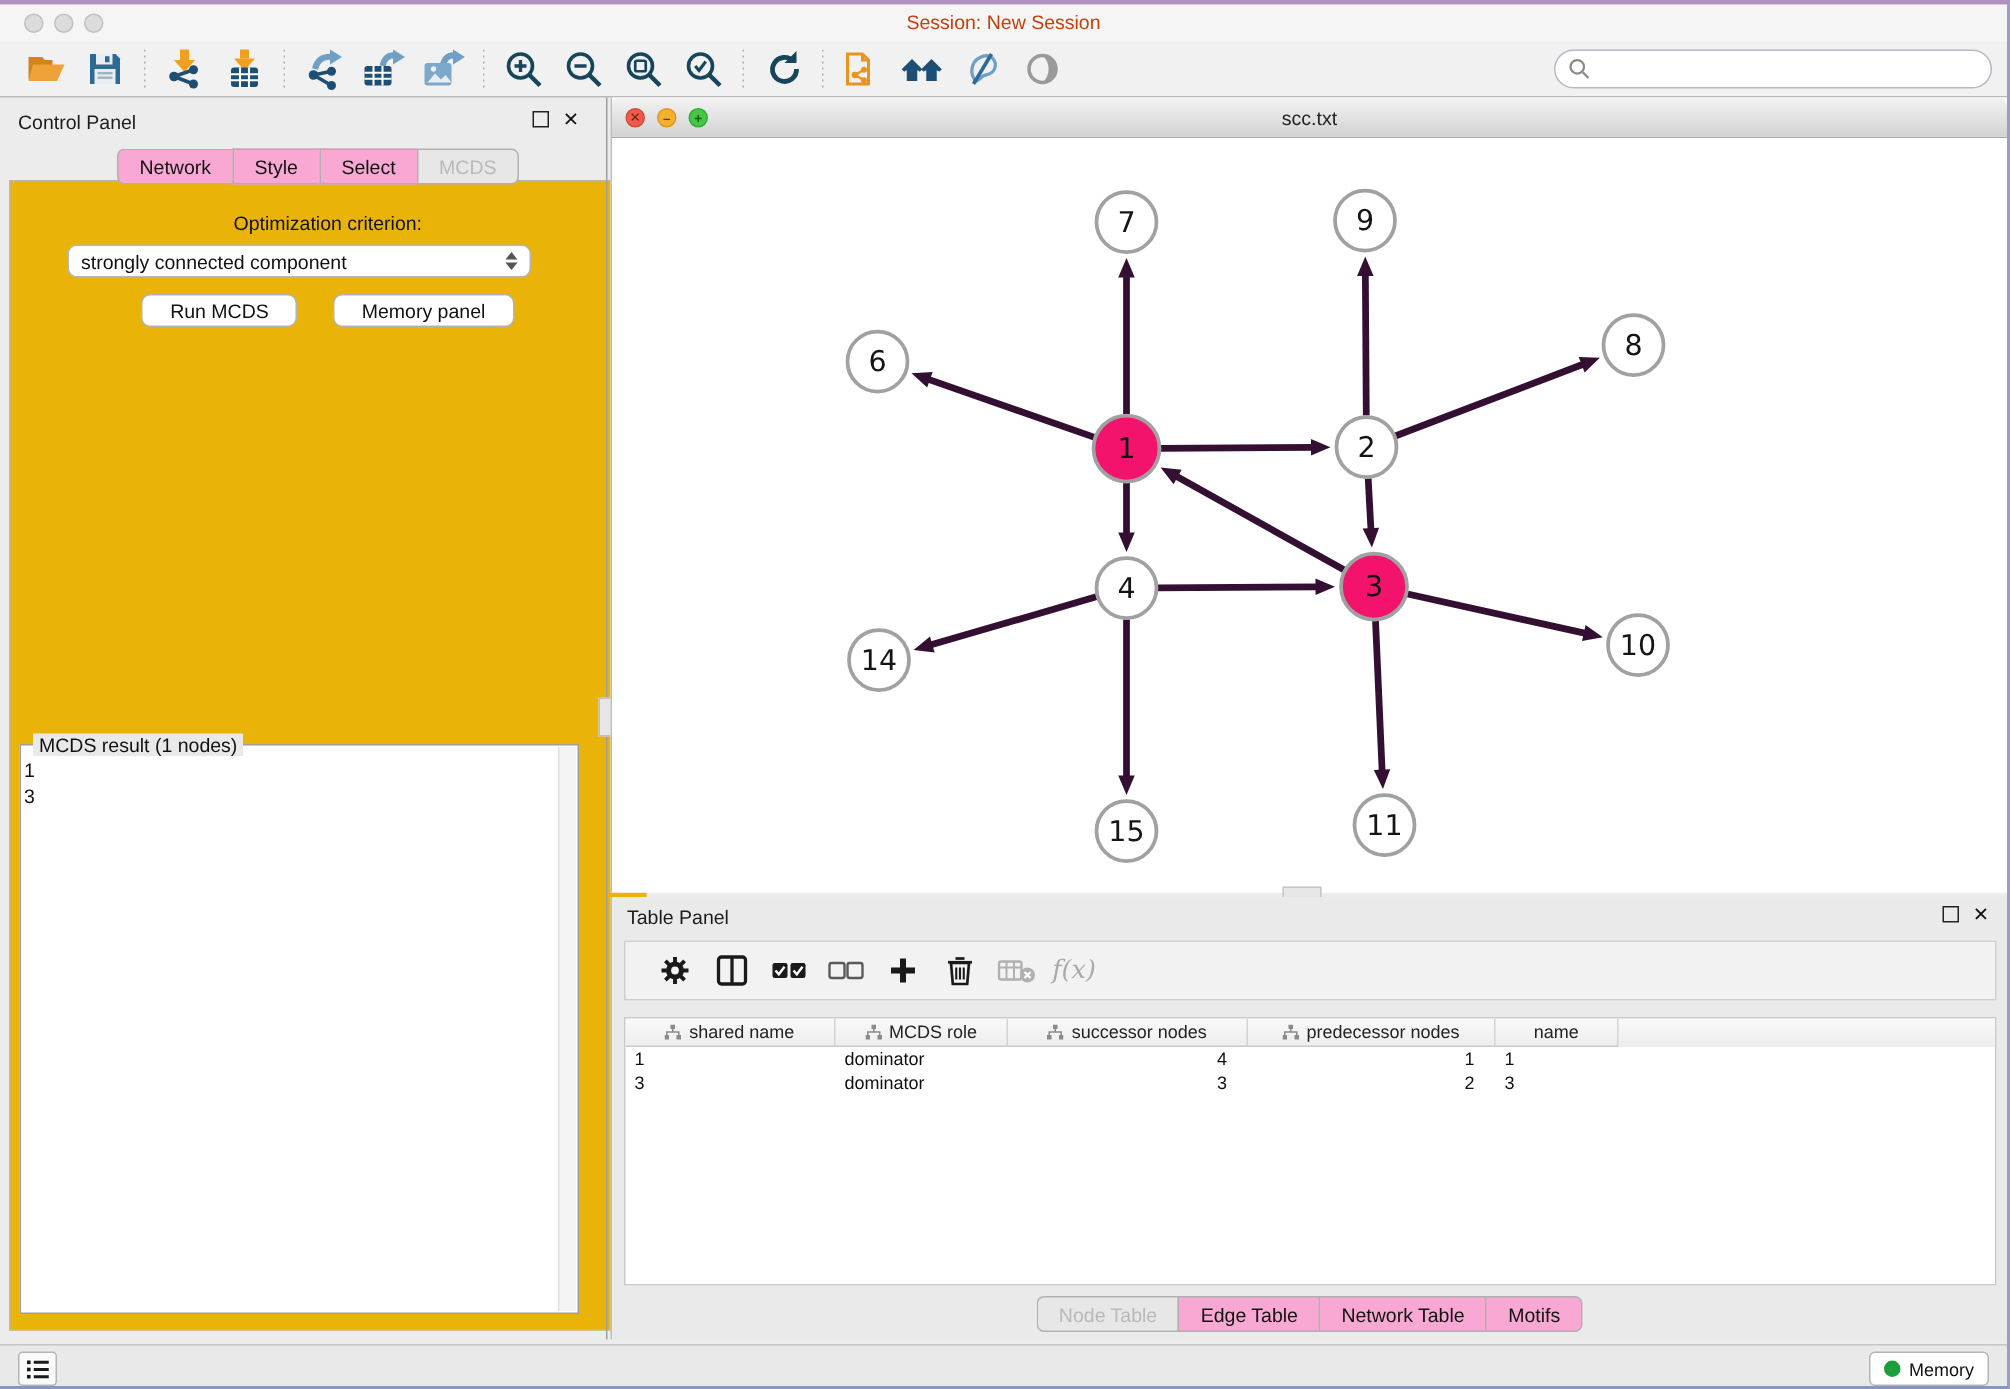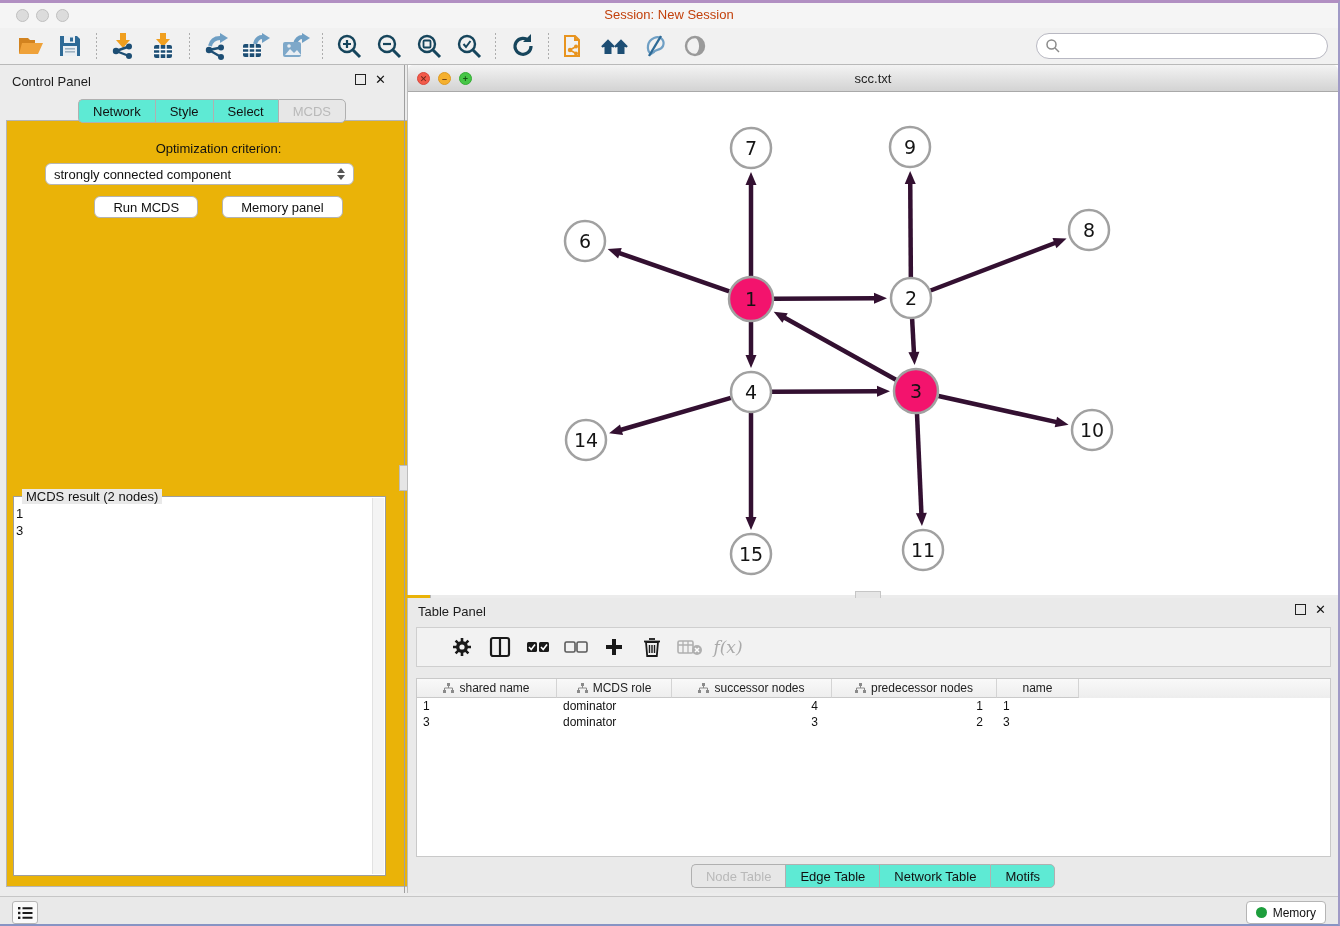--- a/index.html
+++ b/index.html
@@ -22,21 +22,21 @@
     border-radius:13px;display:flex;align-items:center;padding:0 8px;box-sizing:border-box;}
   .tb-search input{border:none;outline:none;flex:1;font-size:13px;font-family:inherit;background:transparent;}
   
   .cp-header{position:absolute;left:0;top:62px;width:400px;height:30px;}
   .cp-title{position:absolute;left:12px;top:9px;font-size:13px;color:#1c1c1c;}
   .panel-controls{position:absolute;top:9px;display:flex;gap:9px;align-items:center;}
   .cp-header .panel-controls{right:14px;}
   .float-icon{width:11px;height:11px;border:1.5px solid #222;box-sizing:border-box;display:inline-block;}
   .close-x{font-size:13px;font-weight:bold;color:#111;line-height:11px;}
   .cp-tabs{position:absolute;left:78px;top:96px;display:flex;z-index:3;}
-  .seg-tab{height:22px;padding:0 14px;font-size:13px;display:flex;align-items:center;background:#5eead4;
+  .seg-tab{height:22px;padding:0 14px;font-size:13px;display:flex;align-items:center;background:#f9a8d4;
     border:1px solid #b0b0b0;border-right:none;color:#111;}
   .seg-tab:first-child{border-radius:5px 0 0 5px;}
   .seg-tab:last-child{border-right:1px solid #b0b0b0;border-radius:0 5px 5px 0;}
   .seg-tab.selected{background:#e7e7e7;color:#b9b9b9;}
   .cp-body{position:absolute;left:6px;top:117px;width:425px;height:767px;background:#eab308;
     border:1px solid #b5b5b5;box-sizing:border-box;}
   .opt-label{position:absolute;left:0;width:100%;top:20px;text-align:center;font-size:13px;color:#111;}
   .cp-select{position:absolute;left:38px;top:42px;width:309px;height:22px;background:#fff;
     border:1px solid #b6b6b6;border-radius:6px;display:flex;align-items:center;padding:0 8px;box-sizing:border-box;font-size:13px;color:#111;}
   .cp-select .stepper{margin-left:auto;display:flex;flex-direction:column;gap:2px;align-items:center;}
@@ -65,21 +65,21 @@
   .tl.yellow{background:#f5b02e;border:1px solid #dd9a23;}
   .tl.green{background:#46c646;border:1px solid #35ab35;color:rgba(10,60,10,.8);}
   .net-title{position:absolute;left:0;right:0;top:6px;text-align:center;font-size:13px;color:#222;}
   .net-canvas{position:absolute;left:0;top:27px;width:931px;height:503px;background:#fff;}
   
   .table-panel{position:absolute;left:407px;top:595px;width:931px;height:295px;background:#eaeaea;
     border-left:1px solid #bdbdbd;box-sizing:border-box;}
   .tp-title{position:absolute;left:10px;top:6px;font-size:13px;color:#1c1c1c;}
   .table-panel .panel-controls{right:12px;top:6px;}
   .tp-toolbar{position:absolute;left:8px;top:29px;width:915px;height:40px;background:#f2f2f2;
-    border:1px solid #cfcfcf;box-sizing:border-box;display:flex;align-items:center;padding:0 28px;gap:4px;}
+    border:1px solid #cfcfcf;box-sizing:border-box;display:flex;align-items:center;padding:0 16px;gap:4px;}
   .tp-btn{width:34px;height:30px;display:flex;align-items:center;justify-content:center;flex:0 0 auto;}
   .fx{font-family:"DejaVu Serif","Liberation Serif",serif;font-style:italic;font-size:17px;color:#aaa;}
   .tp-table{position:absolute;left:8px;top:80px;width:915px;height:179px;background:#fff;
     border:1px solid #c9c9c9;box-sizing:border-box;overflow:hidden;}
   .t-headrow{display:flex;height:19px;background:linear-gradient(#f9f9f9,#ededed);}
   .t-hcell{display:flex;align-items:center;justify-content:center;gap:5px;font-size:12px;color:#222;
     border-right:1px solid #d4d4d4;border-bottom:1px solid #c9c9c9;box-sizing:border-box;flex:0 0 auto;}
   .t-row{display:flex;height:16px;font-size:12px;color:#111;}
   .t-cell{box-sizing:border-box;flex:0 0 auto;padding:1px 6px;white-space:nowrap;overflow:hidden;}
   .t-cell.right{text-align:right;padding-right:14px;}
@@ -268,21 +268,21 @@
       <span class="stepper">
         <span class="tri-up"></span>
           <span class="tri-dn"></span>
       </span>
     </div>
     <div class="cp-buttons">
       <button class="mac-btn">Run MCDS</button>
       <button class="mac-btn">Memory panel</button>
     </div>
     <div class="result-box">
-      <span class="result-legend">MCDS result (2 nodes)</span>
+      <span class="result-legend">MCDS result (1 nodes)</span>
       <div class="result-area" id="result-lines">
           <div>1</div>
           <div>3</div>
         </div>
       <div class="result-scroll"></div>
     </div>
   </div>
 
   <div class="v-divider"></div>
   <div class="v-handle"></div>

